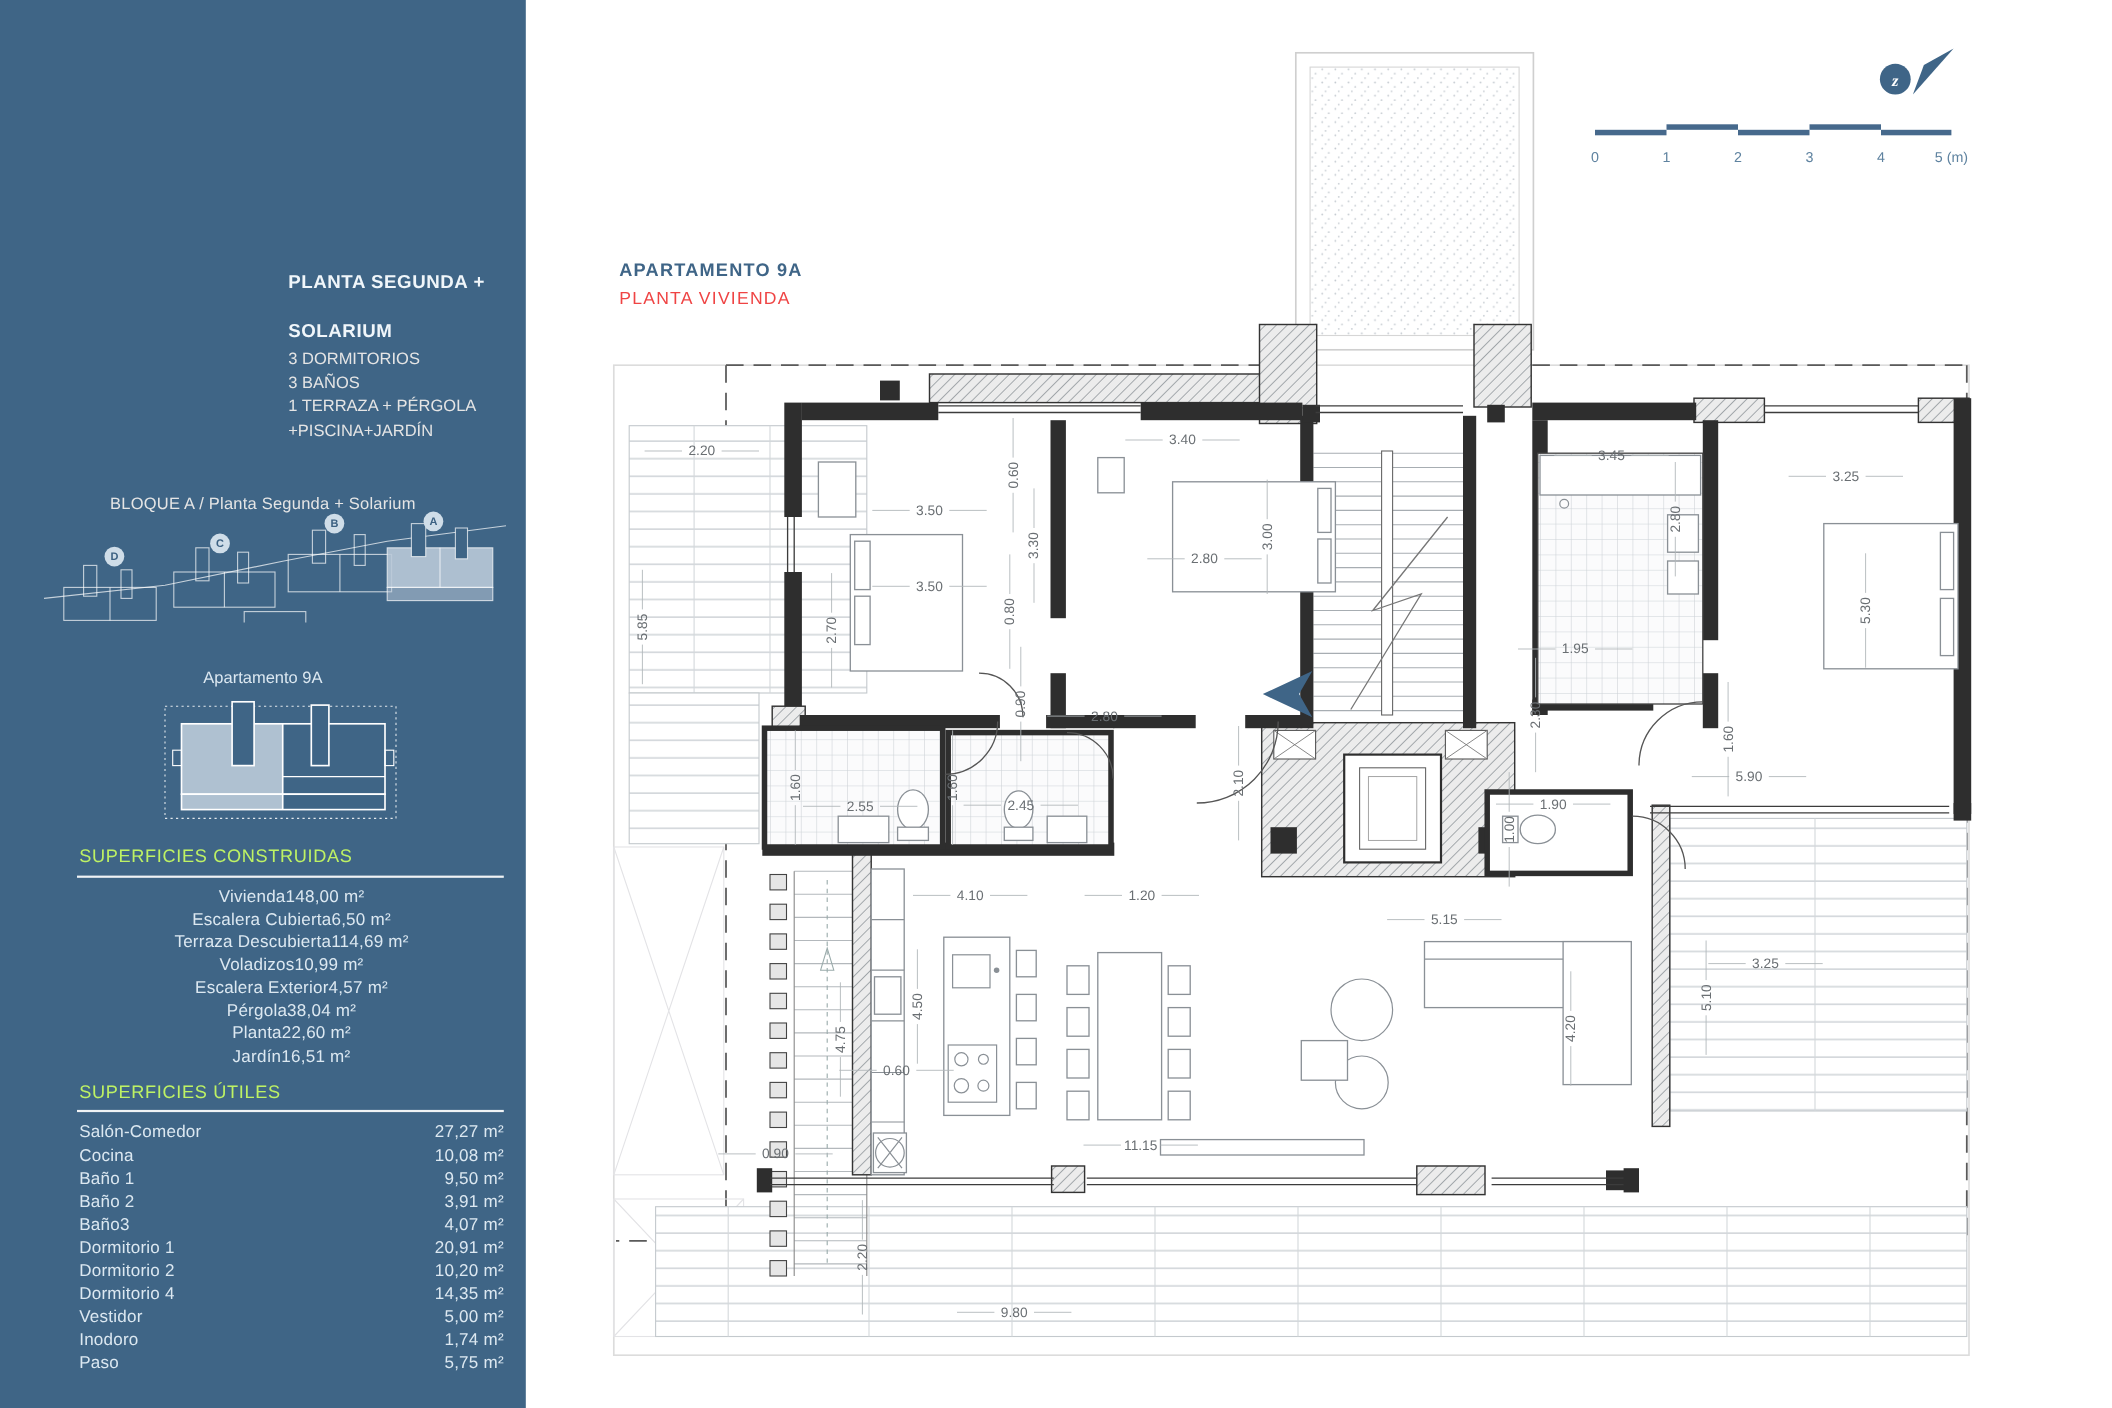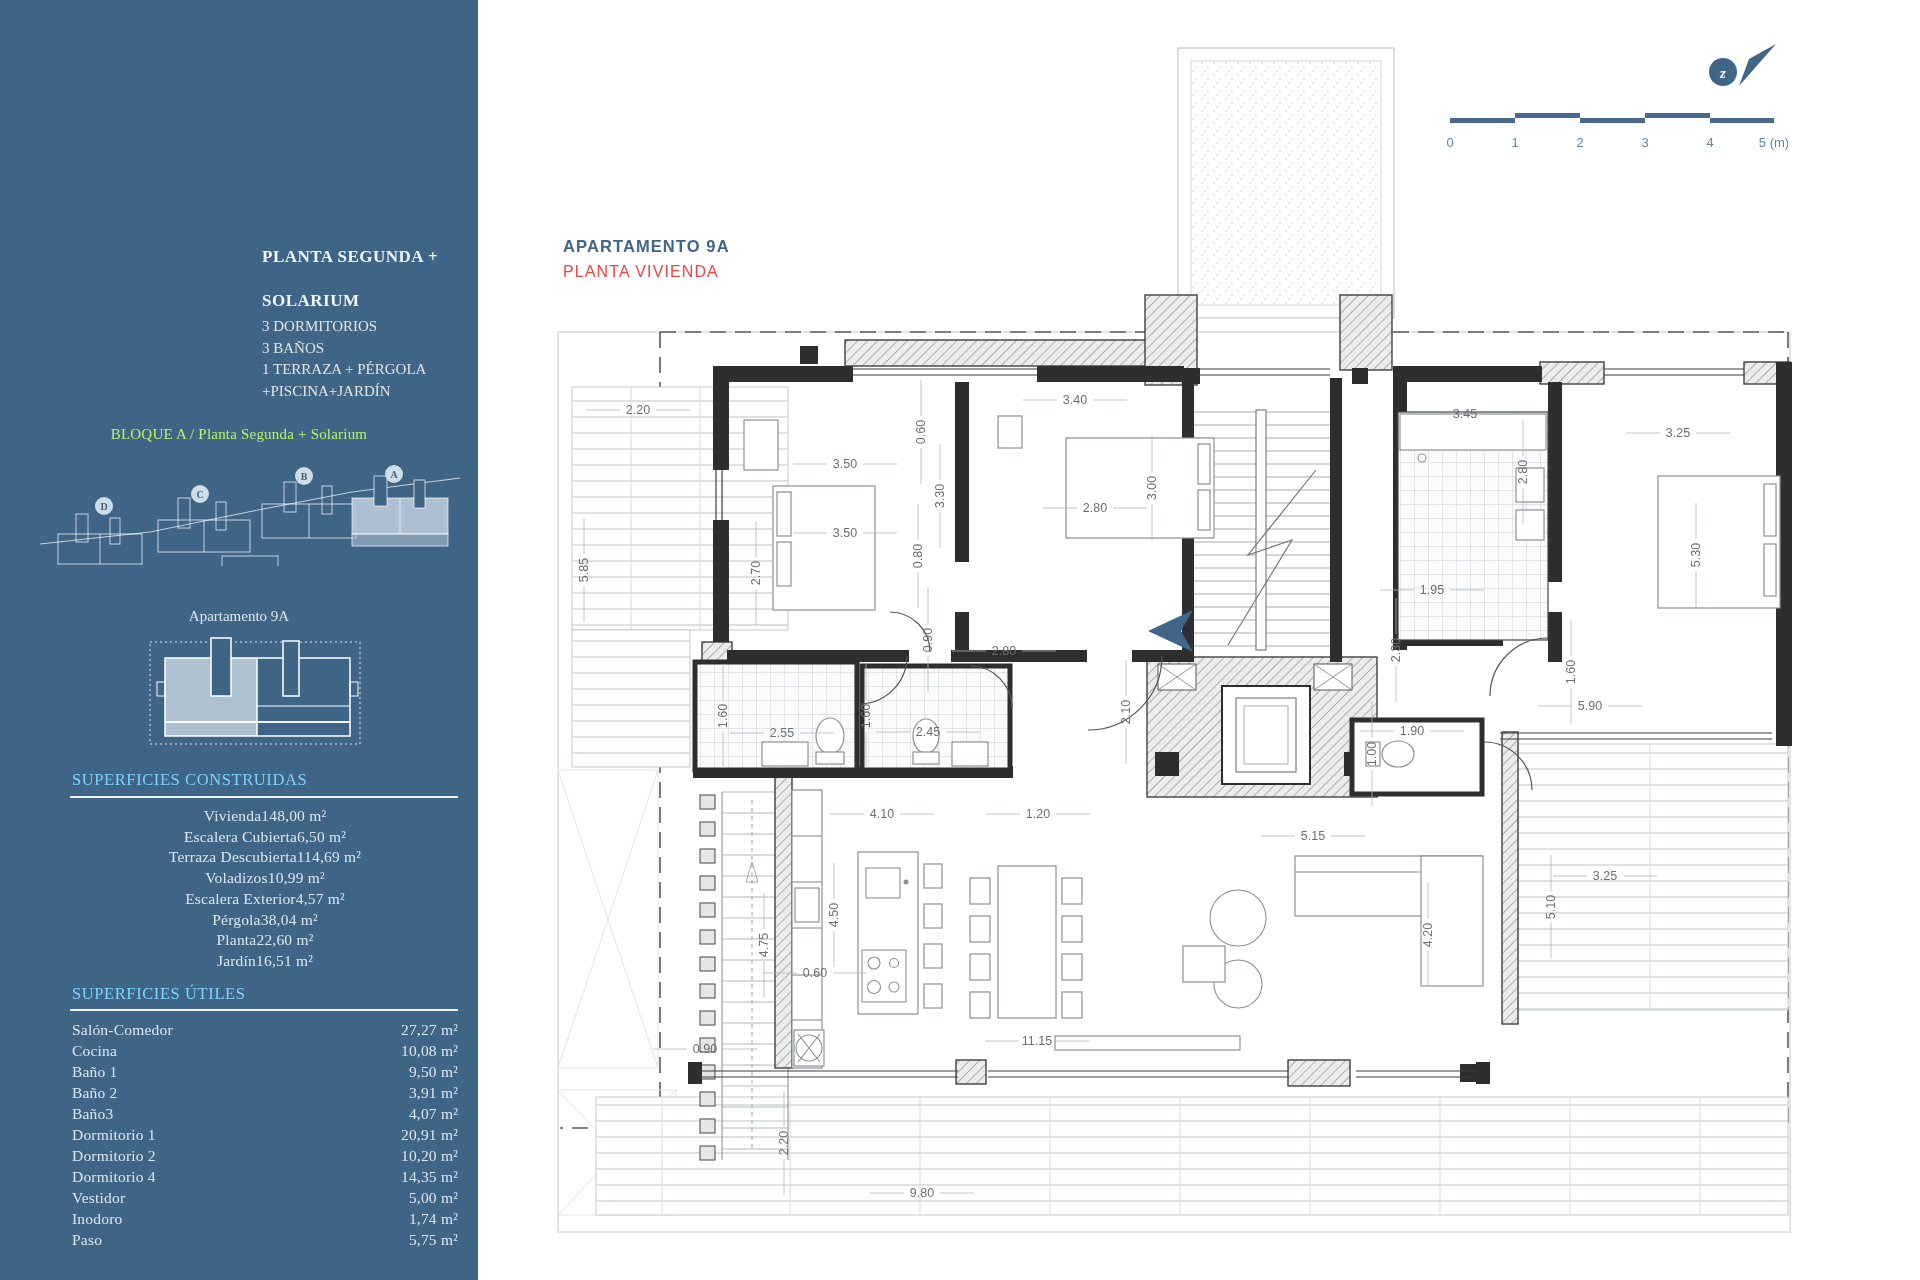--- a/index.html
+++ b/index.html
@@ -1,26 +1,26 @@
 <!DOCTYPE html>
 <html><head>
 <meta charset="utf-8">
 <style>
   html,body{margin:0;padding:0;background:#ffffff;}
   body{width:1920px;height:1280px;position:relative;overflow:hidden;
        font-family:"Liberation Sans",sans-serif;-webkit-font-smoothing:antialiased;}
   .abs{position:absolute;}
   
-  .sidebar{position:absolute;left:0;top:0;width:478px;height:1280px;background:#3f6586;color:#dde9f1;font-family:Liberation Serif, serif;}
+  .sidebar{position:absolute;left:0;top:0;width:478px;height:1280px;background:#3f6586;color:#dde9f1;}
   .sb-title{position:absolute;left:262px;top:246px;font-size:17px;font-weight:bold;
             letter-spacing:.5px;line-height:22px;color:#f0f6fa;white-space:pre-line;}
   .sb-features{position:absolute;left:262px;top:316px;font-size:15px;line-height:21.5px;color:#e5e5e5;}
-  .sb-block{position:absolute;left:0;top:426px;width:478px;text-align:center;font-size:15px;color:#bef264;letter-spacing:.2px;}
+  .sb-block{position:absolute;left:0;top:450px;width:478px;text-align:center;font-size:15px;color:#e5e5e5;letter-spacing:.2px;}
   .sb-apt{position:absolute;left:0;top:608px;width:478px;text-align:center;font-size:15px;color:#dce8f1;}
-  .sb-head{position:absolute;left:72px;font-size:16.5px;letter-spacing:.6px;color:#7dd3fc;}
+  .sb-head{position:absolute;left:72px;font-size:16.5px;letter-spacing:.6px;color:#bef264;}
   .sb-rule{position:absolute;left:70px;width:388px;height:2px;background:rgba(255,255,255,.92);}
   .sb-table{position:absolute;left:72px;width:386px;font-size:15.5px;color:#dce8f1;letter-spacing:.2px;}
   .sb-row{display:flex;justify-content:space-between;}
   .bt .sb-row{line-height:20.7px;justify-content:center;}
   .ut .sb-row{line-height:21px;}
   
   .plan-title{position:absolute;left:563px;top:237px;font-size:16.5px;font-weight:bold;
               color:#3f6587;letter-spacing:1.1px;}
   .plan-subtitle{position:absolute;left:563px;top:263px;font-size:16px;color:#ef4444;letter-spacing:1.1px;}
   #plansvg{position:absolute;left:478px;top:0;}

